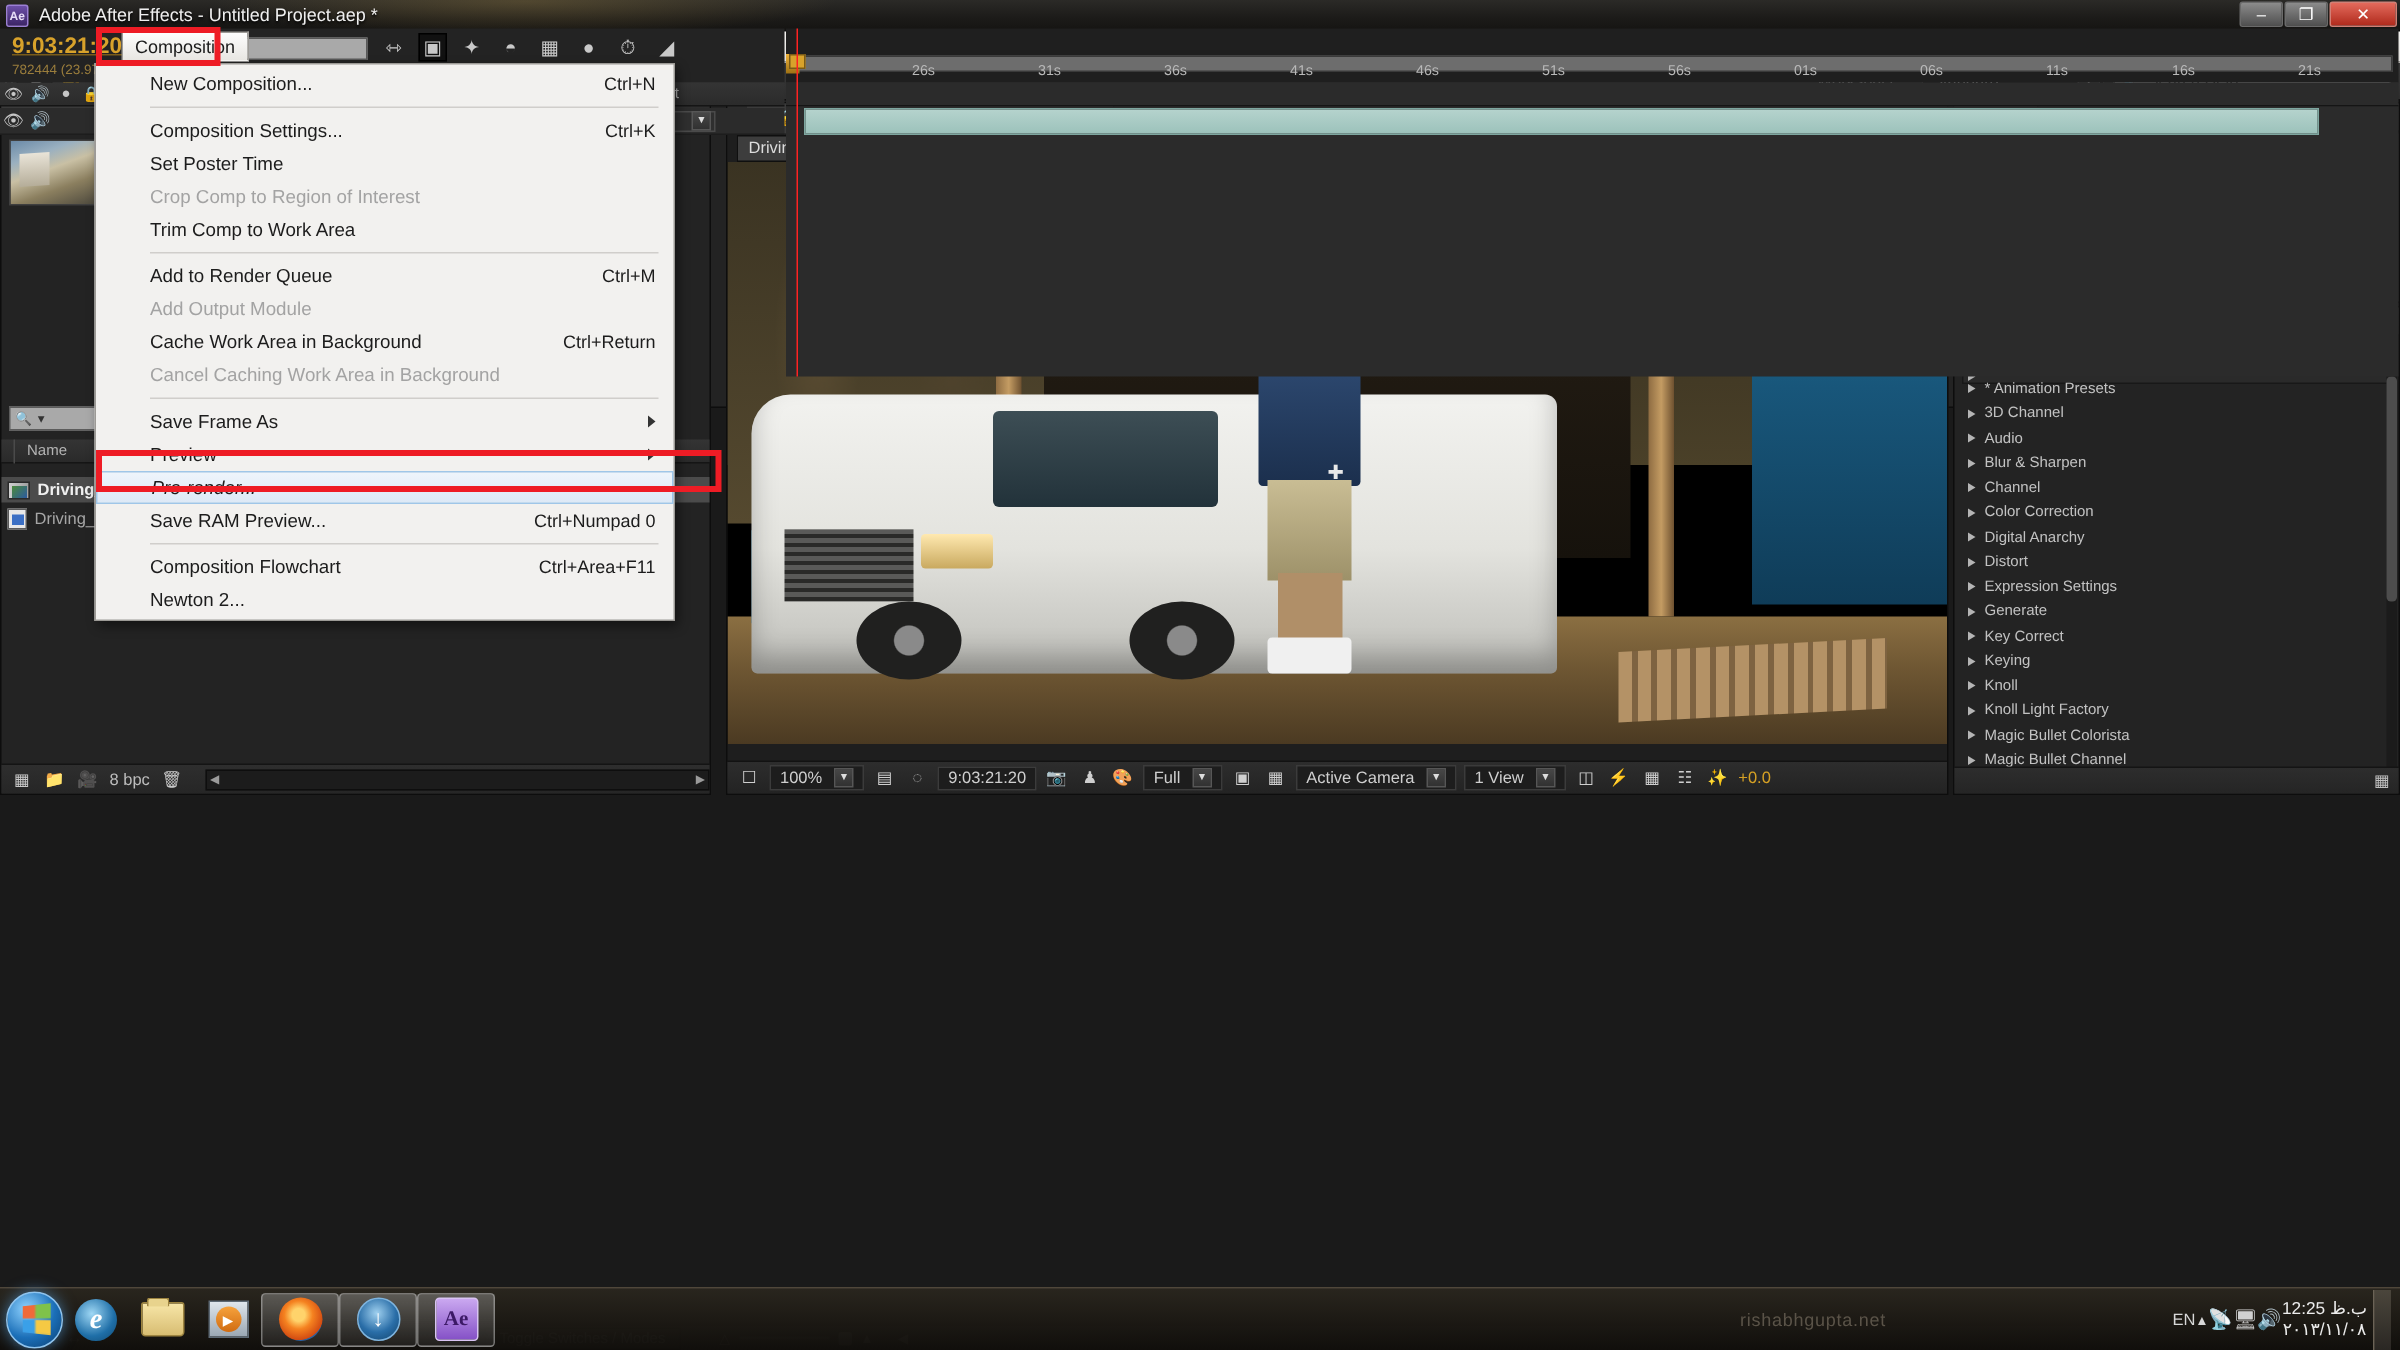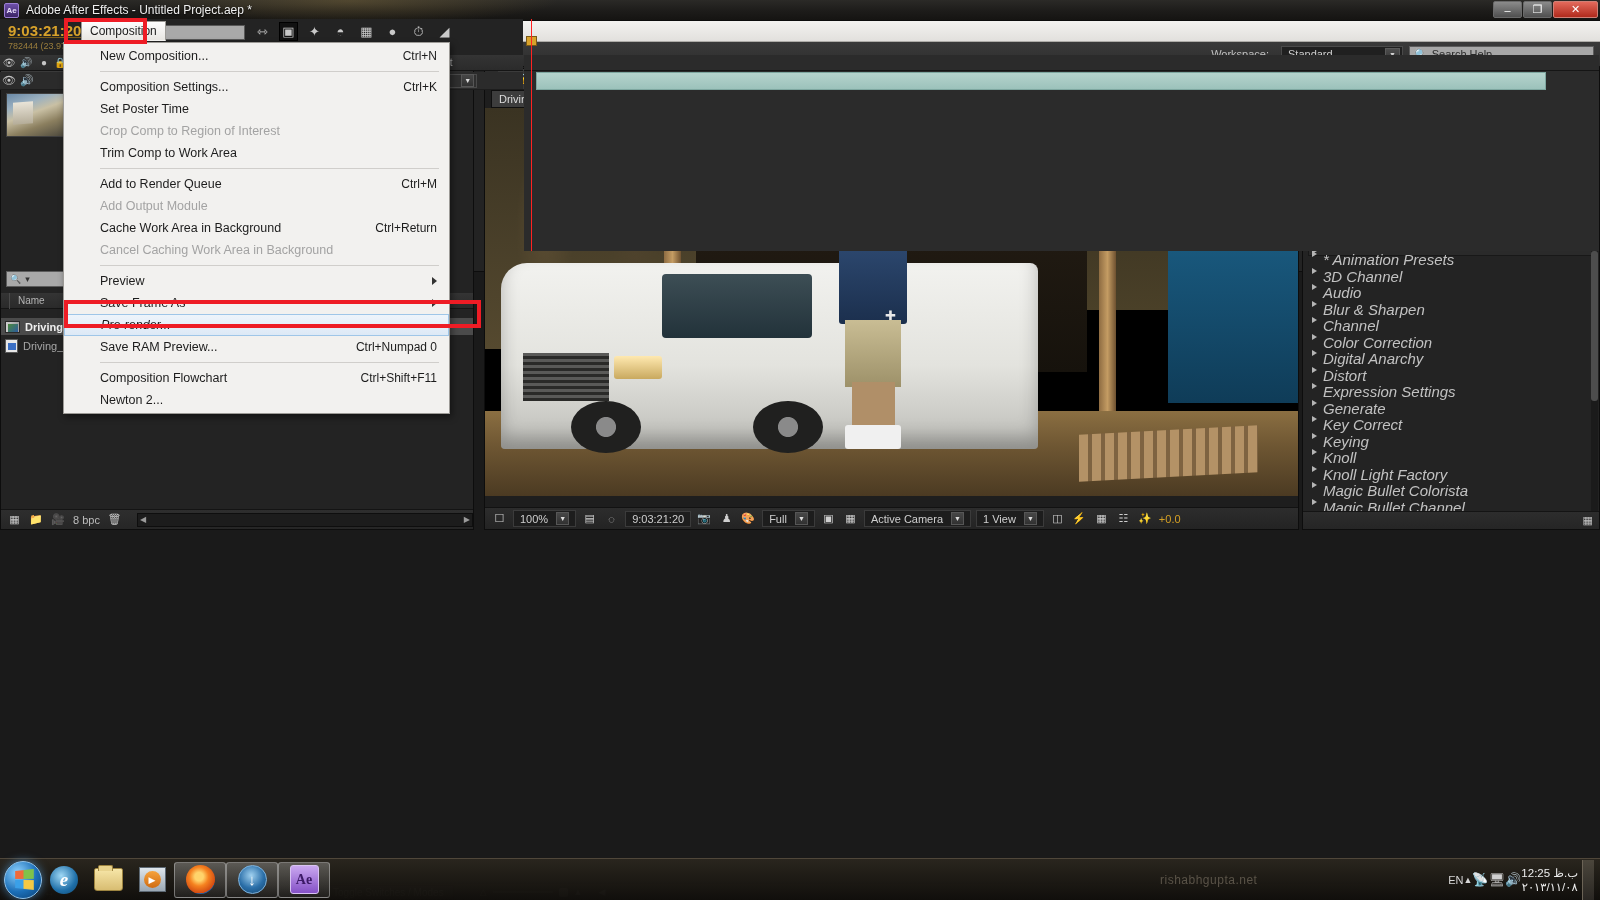--- a/index.html
+++ b/index.html
@@ -264,21 +264,21 @@
   .xy{position:absolute;left:122px;top:12px;font-size:10px;line-height:12.5px;color:#b9b9b9;letter-spacing:.5px;}
   .info-hr{position:absolute;left:8px;top:66px;width:280px;height:1px;background:#3d3d3d;}
 
   
   #fx { left: 1302px; top: 204px; width: 298px; height: 326px; }
   .fx-search{position:absolute;left:5px;top:23px;width:286px;height:15px;background:#9f9f9f;
     border:1px solid #565656;display:flex;align-items:center;gap:3px;padding-left:4px;color:#2f2f2f;font-size:9px;}
   .fx-top{position:absolute;left:5px;top:41px;width:286px;height:10px;background:#2a2a2a;border:1px solid #181818;
     display:flex;align-items:center;padding-left:3px;color:#9a9a9a;font-size:7px;}
   .fx-list{position:absolute;left:5px;top:46px;width:286px;height:262px;overflow:hidden;}
-  .fx-row{height:16.5px;display:flex;align-items:flex-start;gap:6px;padding-left:4px;font-size:15px;color:#c2c2c2;font-style:italic;}
+  .fx-row{height:16.5px;display:flex;align-items:center;gap:6px;padding-left:4px;font-size:10px;color:#c2c2c2;}
   .tri{width:0;height:0;border-left:5px solid #b5b5b5;border-top:3.5px solid transparent;border-bottom:3.5px solid transparent;}
   .fx-bottom{position:absolute;left:0;bottom:0;width:296px;height:18px;background:linear-gradient(180deg,#2d2d2d,#252525);
     border-top:1px solid #141414;display:flex;align-items:center;justify-content:flex-end;padding-right:6px;}
   .fx-scrollbar{position:absolute;right:1px;top:46px;width:7px;height:262px;background:#1b1b1b;}
   .fx-scrollthumb{position:absolute;right:1px;top:46px;width:7px;height:150px;background:#4d4d4d;border-radius:3px;}
 
   
   #timeline { left: 0; top: 554px; width: 1600px; height: 272px; background:#232323; border:1px solid #0d0d0d;}
   .tl-tabrow{height:19px;background:linear-gradient(180deg,#2c2c2c,#232323);display:flex;align-items:center;
     border-bottom:1px solid #f0a92e33;}
@@ -774,20 +774,36 @@
       <span class="chi" style="width:18px;background:#3a3a3a;border:1px solid #1d1d1d;margin:0 1px;"></span>
       <span class="chi" style="width:18px;background:#3a3a3a;border:1px solid #1d1d1d;margin:0 1px;"></span>
       <span class="chi" style="width:18px;background:#3a3a3a;border:1px solid #1d1d1d;margin:0 1px;"></span>
       <span class="chi" style="width:22px;margin-left:6px;">◎</span>
       <span class="par-sel">
         <span>None</span>
         <span class="cb-car">▼</span>
       </span>
     </div>
 
+    <div class="tl-ruler">
+      <div class="wa-bar"></div>
+      <div class="wa-handle"></div>
+      <div class="tick-label" style="left:84px;">26s</div>
+      <div class="tick-label" style="left:168px;">31s</div>
+      <div class="tick-label" style="left:252px;">36s</div>
+      <div class="tick-label" style="left:336px;">41s</div>
+      <div class="tick-label" style="left:420px;">46s</div>
+      <div class="tick-label" style="left:504px;">51s</div>
+      <div class="tick-label" style="left:588px;">56s</div>
+      <div class="tick-label" style="left:672px;">01s</div>
+      <div class="tick-label" style="left:756px;">06s</div>
+      <div class="tick-label" style="left:840px;">11s</div>
+      <div class="tick-label" style="left:924px;">16s</div>
+      <div class="tick-label" style="left:1008px;">21s</div>
+    </div>
     <div class="tl-gridhdr"></div>
     <div class="tl-track">
       <div class="clipbar"></div>
     </div>
     <div class="ph-grip"></div>
     <div class="playhead"></div>
 
     <div class="tl-bottombar">
       <span style="display:flex;align-items:center;gap:8px;padding-left:8px;color:#c4c4c4;font-size:11px;">
         <span>▦</span>
@@ -835,38 +851,38 @@
     </div>
     <div class="dd-item">
       <span>Cache Work Area in Background</span>
       <span class="dd-key">Ctrl+Return</span>
     </div>
     <div class="dd-item dis">
       <span>Cancel Caching Work Area in Background</span>
     </div>
     <div class="dd-sep"></div>
     <div class="dd-item">
+      <span>Save Frame As</span>
+      <span class="dd-arrow"></span>
+    </div>
+    <div class="dd-item">
       <span>Preview</span>
       <span class="dd-arrow"></span>
     </div>
-    <div class="dd-item">
-      <span>Save Frame As</span>
-      <span class="dd-arrow"></span>
-    </div>
     <div class="dd-item sel">
       <span>Pre-render...</span>
     </div>
     <div class="dd-item">
       <span>Save RAM Preview...</span>
       <span class="dd-key">Ctrl+Numpad 0</span>
     </div>
     <div class="dd-sep"></div>
     <div class="dd-item">
       <span>Composition Flowchart</span>
-      <span class="dd-key">Ctrl+Shift+F11</span>
+      <span class="dd-key">Ctrl+Area+F11</span>
     </div>
     <div class="dd-item">
       <span>Newton 2...</span>
     </div>
   </div>
   <div class="dd-hl"></div>
 
   <div class="taskbar">
     <div class="tb-watermark">rishabhgupta.net</div>
     <div class="start-orb">

